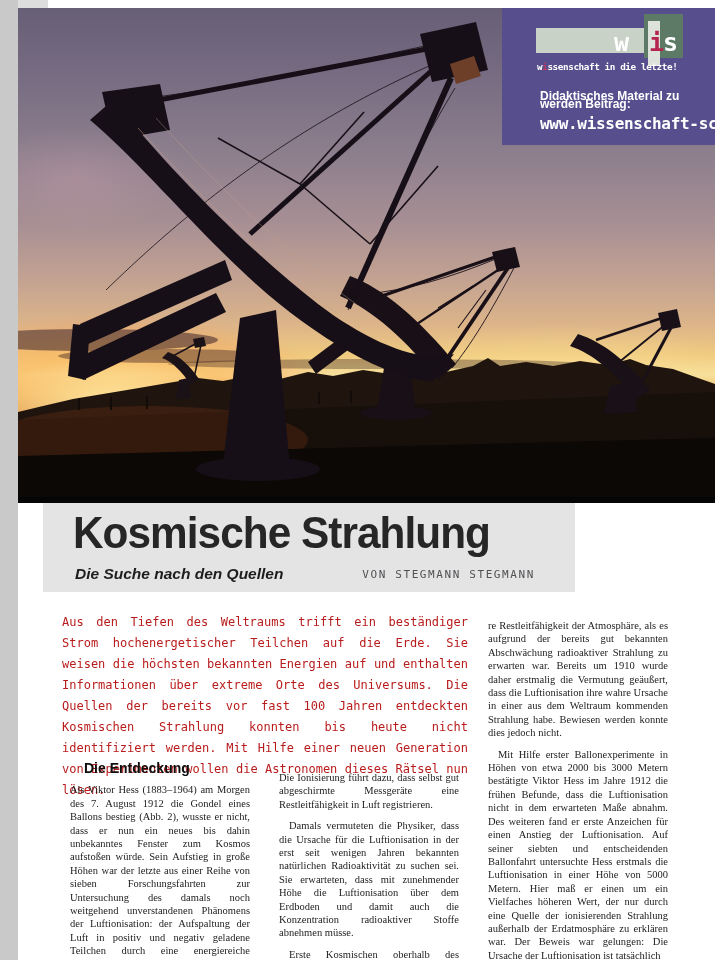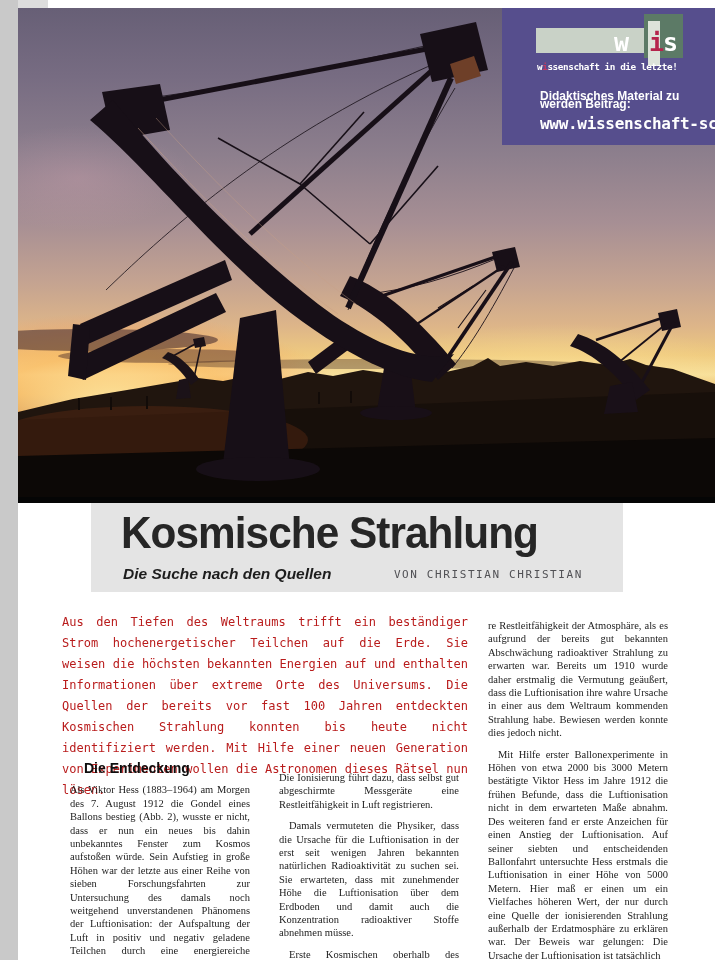--- a/index.html
+++ b/index.html
@@ -32,21 +32,21 @@
   .ls{left:161px;top:22px;color:#ffffff;}
   .tagline{position:absolute;left:35px;top:53px;font-family:"DejaVu Sans Mono",monospace;
            font-weight:bold;font-size:9.3px;color:#ffffff;white-space:nowrap;letter-spacing:-.4px;}
   .tagline .crimson{color:#c43b62;}
   .wnote{position:absolute;left:38px;font-weight:bold;font-size:12px;color:#ffffff;white-space:nowrap;}
   .wnote1{top:81px;} .wnote2{top:89px;}
   .wurl{position:absolute;left:38px;top:106px;font-family:"DejaVu Sans Mono",monospace;
         font-weight:bold;font-size:16px;letter-spacing:-.3px;color:#ffffff;white-space:nowrap;}
   
   .blackbar{position:absolute;left:18px;top:497px;width:697px;height:6px;background:#050505;}
-  .band{position:absolute;left:43px;top:503px;width:532px;height:89px;background:#e4e4e4;margin-left:48px;}
+  .band{position:absolute;left:43px;top:503px;width:532px;height:89px;background:#e4e4e4;}
   .band h1{position:absolute;left:30px;top:4px;margin:0;font-size:45px;font-weight:bold;
            color:#262626;letter-spacing:-1px;transform:scaleX(.94);transform-origin:0 0;
            white-space:nowrap;}
   .sub{position:absolute;left:32px;bottom:9px;font-size:15.5px;font-weight:bold;color:#1d1d1d;font-style:italic;}
   .byline{position:absolute;right:40px;bottom:11px;font-family:"DejaVu Sans Mono",monospace;
           font-size:11px;letter-spacing:1.6px;color:#515155;}
   
   .lead{position:absolute;left:62px;top:612px;width:406px;
         font-family:"DejaVu Sans Mono",monospace;font-size:12px;line-height:21px;
         text-align:justify;color:#b91c1c;}
@@ -164,21 +164,21 @@
     <div class="wnote wnote1">Didaktisches Material zu</div>
     <div class="wnote wnote2">werden Beitrag:</div>
     <div class="wurl">www.wissenschaft-schulen.de</div>
   </div>
 
   <div class="blackbar"></div>
 
   <header class="band">
     <h1>Kosmische Strahlung</h1>
     <div class="sub">Die Suche nach den Quellen</div>
-    <div class="byline">VON CHRISTIAN CHRISTIAN</div>
+    <div class="byline">VON STEGMANN STEGMANN</div>
   </header>
 
   <section class="lead">Aus den Tiefen des Weltraums trifft ein beständiger Strom hochenergetischer Teilchen auf die Erde. Sie weisen die höchsten bekannten Energien auf und enthalten Informationen über extreme Orte des Universums. Die Quellen der bereits vor fast 100 Jahren entdeckten Kosmischen Strahlung konnten bis heute nicht identifiziert werden. Mit Hilfe einer neuen Generation von Experimenten wollen die Astronomen dieses Rätsel nun lösen.</section>
 
   <section class="col col1">
     <h2>Die Entdeckung</h2>
     <p>Als Viktor Hess (1883–1964) am Morgen des 7. August 1912 die Gondel eines Ballons bestieg (Abb. 2), wusste er nicht, dass er nun ein neues bis dahin unbekanntes Fenster zum Kosmos aufstoßen würde. Sein Aufstieg in große Höhen war der letzte aus einer Reihe von sieben Forschungsfahrten zur Untersuchung des damals noch weitgehend unverstandenen Phänomens der Luftionisation: der Aufspaltung der Luft in positiv und negativ geladene Teilchen durch eine energiereiche ionisierende Strahlung.</p>
   </section>
 
   <section class="col col2">

